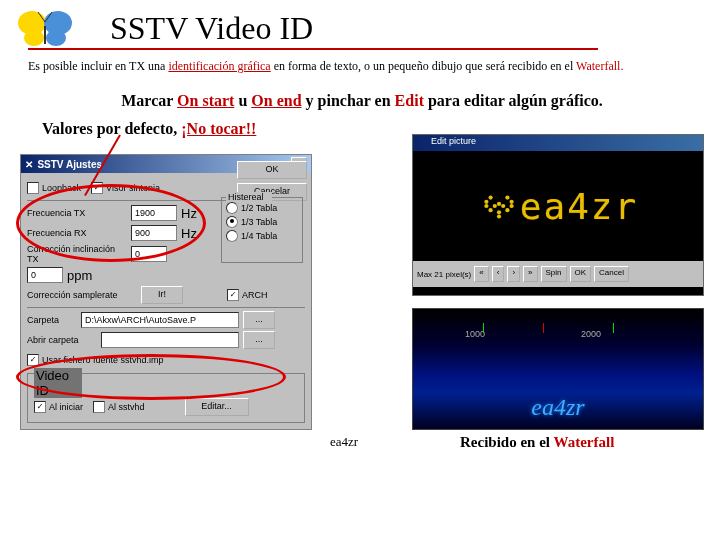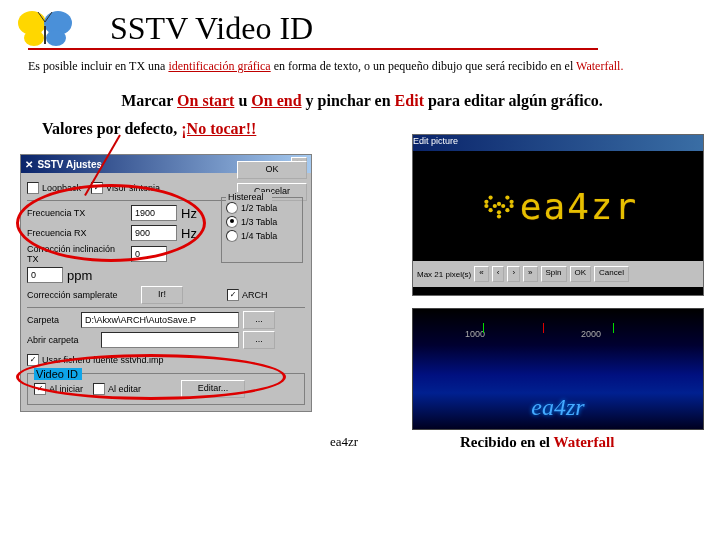--- a/index.html
+++ b/index.html
@@ -172,21 +172,21 @@
     width: 290px;
     height: 160px;
     background: #000;
     border: 1px solid #666;
   }
   .edit-titlebar {
     background: linear-gradient(to right, #0a246a, #3a6ea5);
     height: 14px;
     font-size: 9px;
     color: #fff;
-    padding: 1px 0;
+    padding: 1px 18px;
     font-family: Tahoma, sans-serif;
   }
   .dotmatrix {
     position: relative;
     height: 110px;
     display: flex;
     align-items: center;
     justify-content: center;
     color: #e6c000;
     font-family: monospace;
@@ -375,29 +375,29 @@
         <span class="btn" style="width:18px">...</span>
       </div>
       <div class="row">
         <span class="chk">
             <span class="chk-box">✓</span>
             <span>Usar fichero fuente sstvhd.imp</span>
           </span>
       </div>
 
       <div class="video-id-group">
-        <div style="font-size:11px;margin-top:-10px;background:#0ea5e9;width:44px;padding:0 2px">Video ID</div>
+        <div style="font-size:13px;margin-top:-10px;background:#737373;width:44px;padding:0 2px">Video ID</div>
         <div class="row">
           <span class="chk">
               <span class="chk-box">✓</span>
               <span>Al iniciar</span>
             </span>
           <span class="chk">
               <span class="chk-box"></span>
-              <span>Al editar</span>
+              <span>Al sstvhd</span>
             </span>
           <span class="btn" style="margin-left:30px;width:50px">Editar...</span>
         </div>
       </div>
     </div>
   </div>
 
   <div class="sig-ellipse" style="left:16px;top:40px;width:184px;height:72px"></div>
   <div class="sig-ellipse" style="left:16px;top:210px;width:264px;height:40px"></div>
   <div class="arrow-line" style="left:120px;top:-10px;width:70px;transform:rotate(120deg)"></div>

